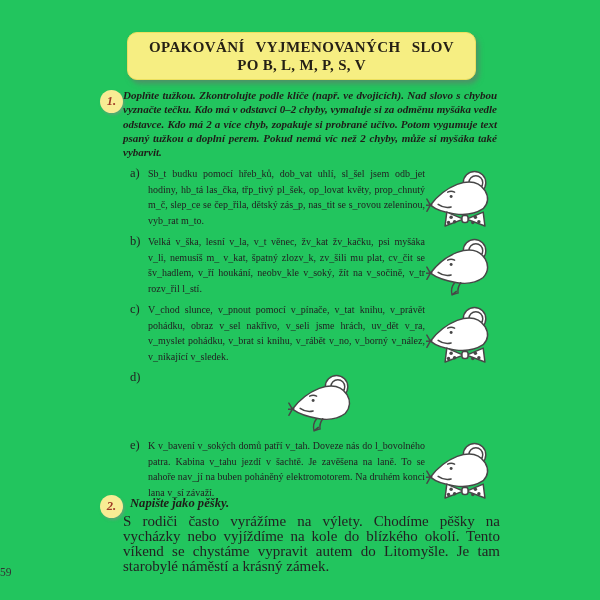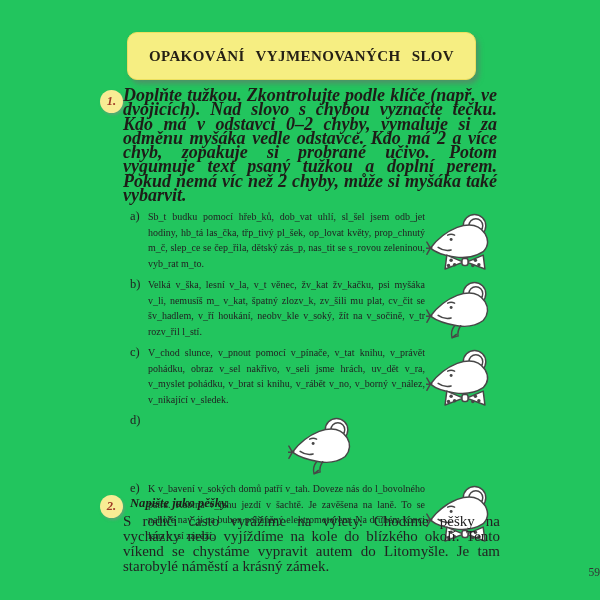--- a/index.html
+++ b/index.html
@@ -21,38 +21,39 @@
   .ex1{top:88px;}
   .ex2{top:493px;}
   .badge{
     position:absolute;left:0;top:2px;width:23px;height:23px;border-radius:50%;
     background:#f8ec94;box-shadow:1.5px 2px 2.5px rgba(140,140,140,.5);
     display:flex;align-items:center;justify-content:center;
     font-style:italic;font-weight:bold;font-size:12.5px;color:#a03a28;
   }
   .instruction{
     margin:0 0 0 23px;width:374px;font-weight:bold;font-style:italic;
-    font-size:18px;line-height:14.3px;text-align:justify;color:#1e1c18;
+    font-size:11px;line-height:14.3px;text-align:justify;color:#1e1c18;
   }
   .items{margin:7px 0 0 30px;width:375px;}
   .item-row{display:flex;align-items:flex-start;margin-bottom:2px;}
   .item-label{flex:none;width:18px;font-size:12.5px;line-height:15.4px;color:#222;}
   .item-text{flex:none;margin:0;width:277px;font-size:10px;line-height:15.4px;text-align:justify;color:#222;}
   .mouse{flex:1;display:flex;justify-content:center;align-items:center;padding-top:2px;}
   .ex2-heading{margin:3px 0 0 30px;font-weight:bold;font-style:italic;font-size:12.6px;color:#1e1c18;}
   .ex2-text{margin:3px 0 0 23px;width:377px;font-size:15px;line-height:15px;text-align:justify;color:#222;}
-  .page-number{position:absolute;left:0;top:566px;width:600px;text-align:right;font-size:11.5px;color:#333;}
+  .page-number{position:absolute;left:0;top:566px;width:480px;text-align:left;font-size:11.5px;color:#333;}
 </style>
 </head>
 <body>
 
 <div class="page">
 
   <div class="title-box">
     <div class="title-line1">OPAKOVÁNÍ VYJMENOVANÝCH SLOV</div>
+    <div class="title-line2">PO B, L, M, P, S, V</div>
   </div>
 
   <section class="exercise ex1">
     <div class="badge">
       <span>1.</span>
     </div>
     <p class="instruction">Doplňte tužkou. Zkontrolujte podle klíče (např. ve dvojicích). Nad slovo s chybou vyznačte tečku. Kdo má v odstavci 0–2 chyby, vymaluje si za odměnu myšáka vedle odstavce. Kdo má 2 a více chyb, zopakuje si probrané učivo. Potom vygumuje text psaný tužkou a doplní perem. Pokud nemá víc než 2 chyby, může si myšáka také vybarvit.</p>
 
     <div class="items">
 

